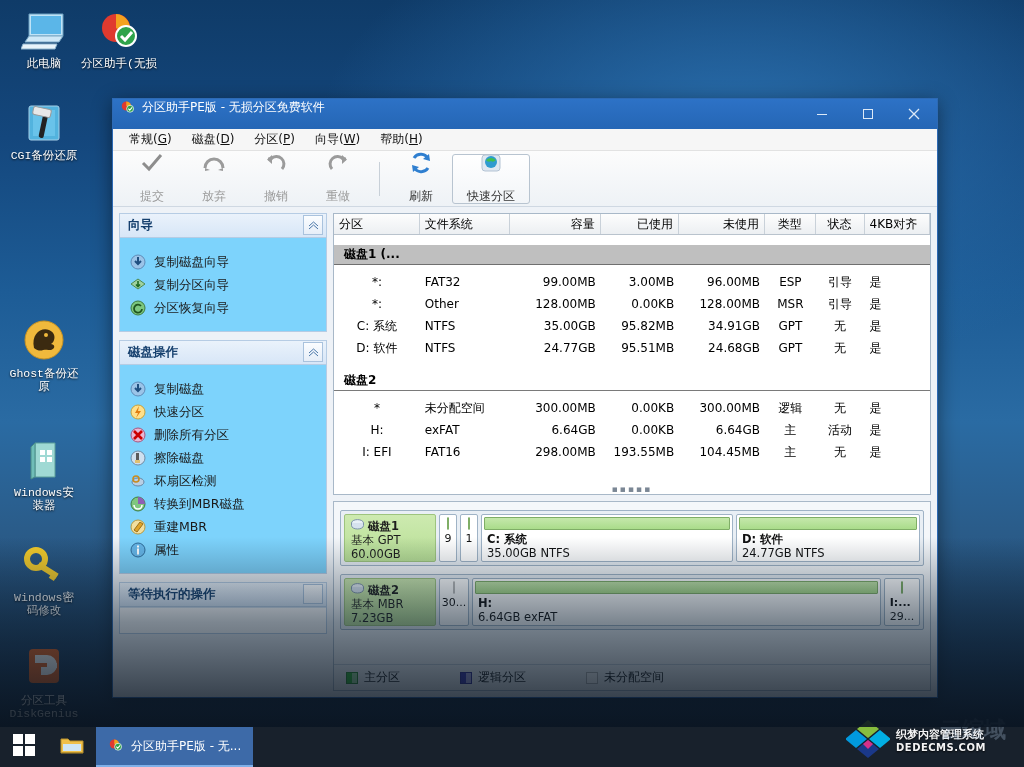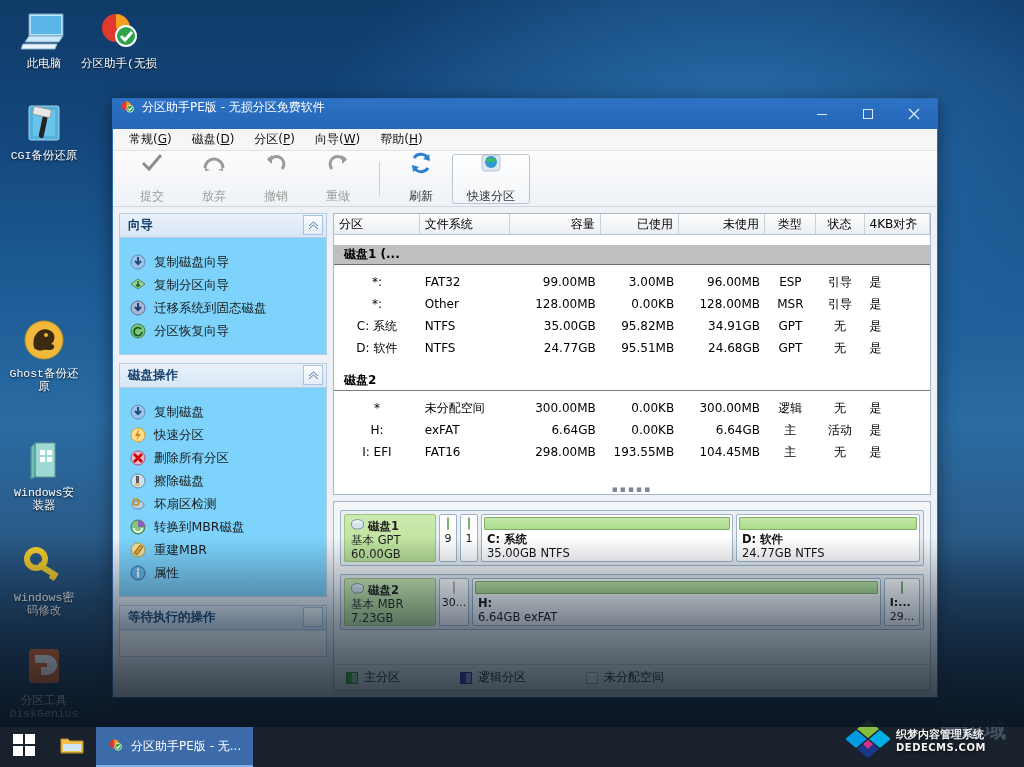--- a/index.html
+++ b/index.html
@@ -391,29 +391,20 @@
                 <svg width="16" height="16" viewBox="0 0 16 16">
                     <polygon points="8,2 15,7 8,12 1,7" fill="#9fd2a0" stroke="#4e8a50"></polygon>
                     <path d="M8 4 v5 M6 7.5 l2 2 l2 -2" stroke="#1f6a22" stroke-width="1.6" fill="none"></path>
                   </svg>
               </span>
               <span>复制分区向导</span>
             </div>
             <div class="sitem">
               <span class="sicon">
                 <svg width="16" height="16" viewBox="0 0 16 16">
-                    <circle cx="8" cy="8" r="7" fill="#a8b8d8" stroke="#5e6f95"></circle>
-                    <path d="M8 3 v6 M5 7 l3 3 l3 -3" stroke="#24386b" stroke-width="2" fill="none"></path>
-                  </svg>
-              </span>
-              <span>迁移系统到固态磁盘</span>
-            </div>
-            <div class="sitem">
-              <span class="sicon">
-                <svg width="16" height="16" viewBox="0 0 16 16">
                     <circle cx="8" cy="8" r="7" fill="#7cc77e" stroke="#3f7c41"></circle>
                     <path d="M11 6 a4 4 0 1 0 1 3" stroke="#1f5520" stroke-width="1.8" fill="none"></path>
                   </svg>
               </span>
               <span>分区恢复向导</span>
             </div>
           </div>
         </div>
 
         <div class="panel">

